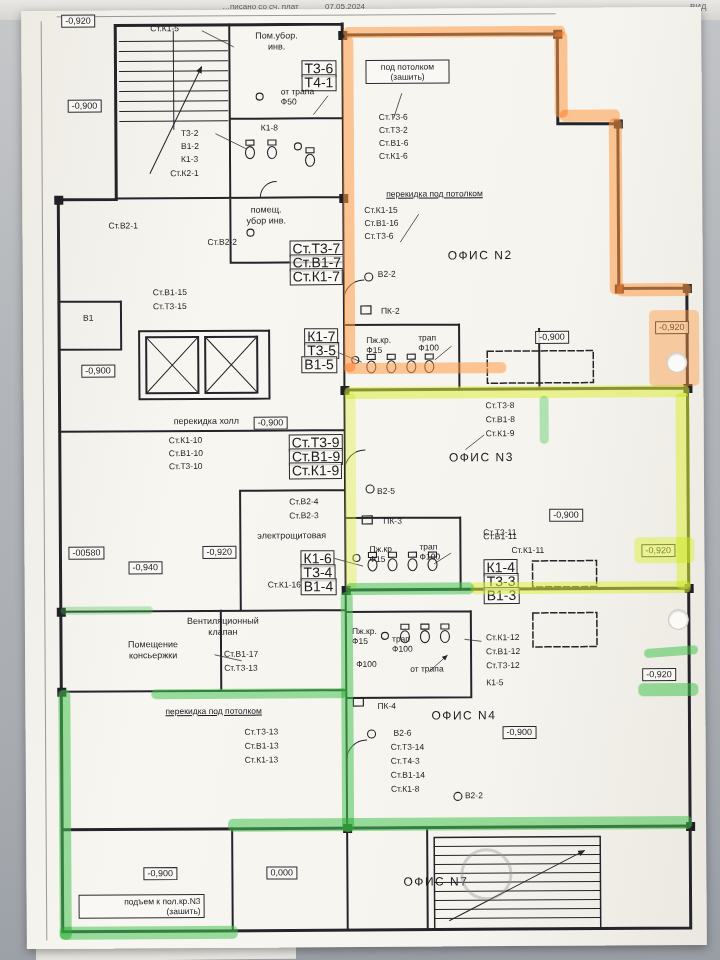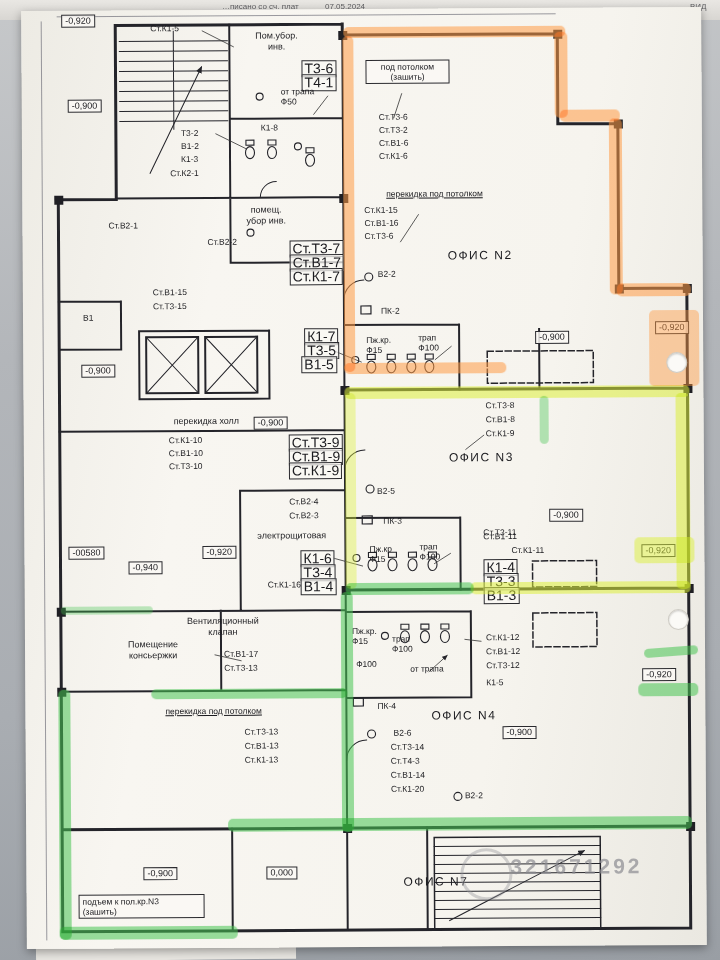--- a/index.html
+++ b/index.html
@@ -272,26 +272,26 @@
         <div class="lbl tag" style="left: 376px; top: 701px;">ПК-4</div>
         <div class="lbl room" style="left: 430px; top: 709px;">ОФИС N4</div>
         <div class="lbl elev" style="left: 501px; top: 727px;">-0,900</div>
         <div class="lbl tag" style="left: 243px; top: 726px;">Ст.Т3-13</div>
         <div class="lbl tag" style="left: 243px; top: 740px;">Ст.В1-13</div>
         <div class="lbl tag" style="left: 243px; top: 754px;">Ст.К1-13</div>
         <div class="lbl tag" style="left: 392px; top: 728px;">В2-6</div>
         <div class="lbl tag" style="left: 389px; top: 742px;">Ст.Т3-14</div>
         <div class="lbl tag" style="left: 389px; top: 756px;">Ст.Т4-3</div>
         <div class="lbl tag" style="left: 389px; top: 770px;">Ст.В1-14</div>
-        <div class="lbl tag" style="left: 389px; top: 784px;">Ст.К1-20</div>
+        <div class="lbl tag" style="left: 389px; top: 784px;">Ст.К1-8</div>
         <div class="lbl tag" style="left: 463px; top: 791px;">В2-2</div>
         <div class="lbl elev" style="left: 141px; top: 866px;">-0,900</div>
         <div class="lbl elev" style="left: 264px; top: 866px;">0,000</div>
         <div class="lbl room" style="left: 401px; top: 875px;">ОФИС N7</div>
-        <div class="lbl bnote" style="left: 76px; top: 893px; width: 118px; text-align: left;">подъем к пол.кр.N3
+        <div class="lbl bnote" style="left: 76px; top: 893px; width: 118px; text-align: right;">подъем к пол.кр.N3
 (зашить)</div>
       </div>
     <div id="highlight-layer">
         <div class="hl" style="left: 346px; top: 27px; width: 222px; height: 11px; background: var(--highlight-orange);"></div>
         <div class="hl" style="left: 557px; top: 33px; width: 13px; height: 86px; background: var(--highlight-orange);"></div>
         <div class="hl" style="left: 562px; top: 111px; width: 60px; height: 12px; background: var(--highlight-orange);"></div>
         <div class="hl" style="left: 611px; top: 120px; width: 13px; height: 176px; background: var(--highlight-orange);"></div>
         <div class="hl" style="left: 618px; top: 285px; width: 74px; height: 13px; background: var(--highlight-orange);"></div>
         <div class="hl" style="left: 650px; top: 312px; width: 50px; height: 76px; background: var(--highlight-orange); opacity: 0.45;"></div>
         <div class="hl" style="left: 345px; top: 36px; width: 11px; height: 336px; background: var(--highlight-orange);"></div>
@@ -307,18 +307,17 @@
         <div class="hl" style="left: 226px; top: 818px; width: 464px; height: 13px; background: var(--highlight-green);"></div>
         <div class="hl" style="left: 643px; top: 649px; width: 54px; height: 9px; background: var(--highlight-green); transform: rotate(-4deg);"></div>
         <div class="hl" style="left: 637px; top: 685px; width: 60px; height: 13px; background: var(--highlight-green);"></div>
         <div class="hl" style="left: 57px; top: 688px; width: 12px; height: 250px; background: var(--highlight-green);"></div>
         <div class="hl" style="left: 57px; top: 925px; width: 178px; height: 13px; background: var(--highlight-green);"></div>
         <div class="hl" style="left: 60px; top: 605px; width: 92px; height: 8px; background: var(--highlight-green); opacity: 0.35;"></div>
         <div class="hl" style="left: 540px; top: 397px; width: 9px; height: 48px; background: var(--highlight-green); opacity: 0.4;"></div>
       </div>
 
     <div id="wm-ring"></div>
-    <div id="wm-number">321671292</div>
   <div class="hole" style="left: 667px; top: 354px;"></div>
       <div class="hole" style="left: 667px; top: 611px;"></div>
     </div>
 
 </div>
 
 </body></html>

